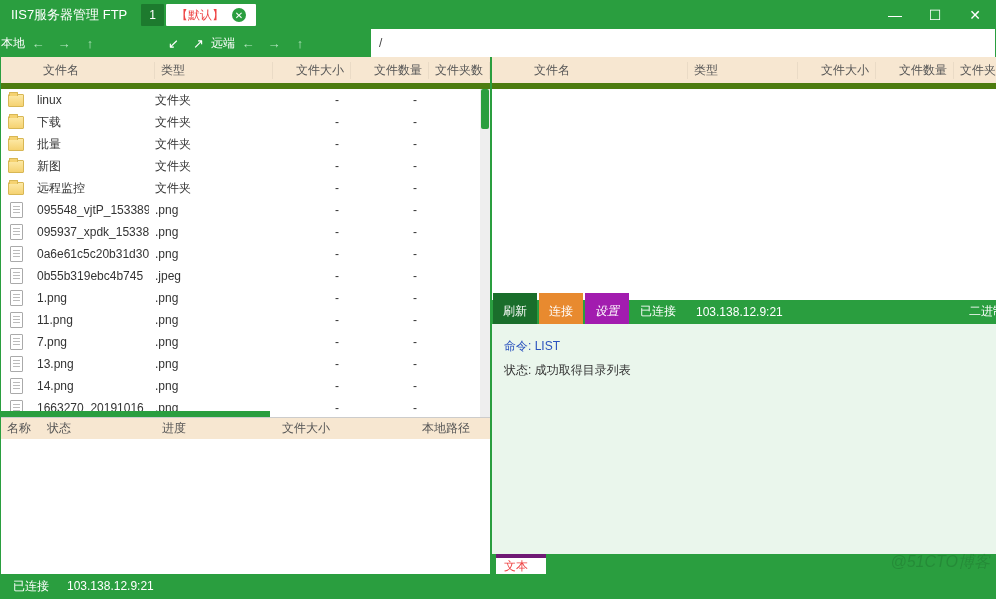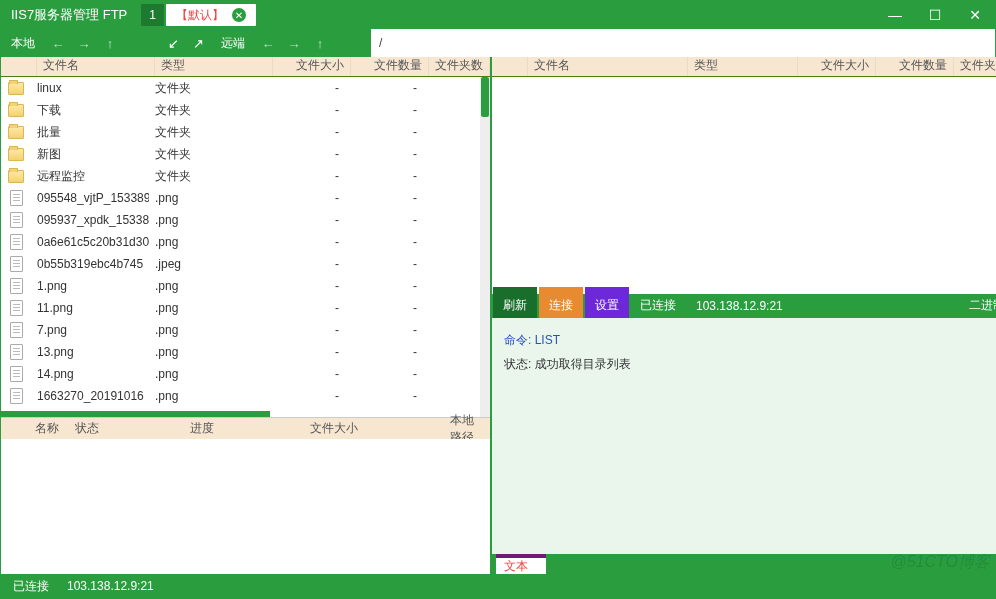--- a/index.html
+++ b/index.html
@@ -9,54 +9,54 @@
   .titlebar .title { padding: 0 10px; font-size: 13px; }
   .tab { height: 22px; display: flex; align-items: center; padding: 0 10px; font-size: 12px; }
   .tab.num { background: #1d7a2e; color: #fff; border-radius: 1px; margin-left: 4px; padding:0 8px;}
   .tab.default { background: #fff; color: #e44; margin-left: 2px; padding: 0 10px; border-radius: 1px; }
   .tab.default .x { color: #2a8; margin-left: 8px; width:14px; height:14px; border-radius:50%; background:#2a9e3f; color:#fff; display:inline-flex; align-items:center; justify-content:center; font-size:10px;}
   .titlebar .spacer { flex: 1; }
   .winbtn { width: 40px; height: 28px; display: flex; align-items: center; justify-content: center; color: #fff; font-size: 14px; }
   .navrow { height: 28px; background: #2a9e3f; display: flex; align-items: stretch; }
   .pane-nav { display: flex; align-items: center; }
   .pane-nav.left { width: 160px; }
-  .pane-nav .label { color: #fff; padding: 0 10px; }
+  .pane-nav .label { color: #fff; padding: 0 0; }
   .navbtn { width: 26px; display: flex; align-items: center; justify-content: center; color: #b5e6c0; font-size: 13px; }
   .pathbox { flex: 0 0 330px; background: #fff; display: flex; align-items: center; padding: 0 8px; color: #444; }
   .pathbtns { width: 50px; display: flex; }
   .pathbtns .navbtn { color: #fff; }
   .pane-nav.right-start { flex: 0 0 160px; }
   .pathbox.right { flex: 1; }
   .content { flex: 1; display: flex; min-height: 0; }
   .leftpanel, .rightpanel { display: flex; flex-direction: column; min-height: 0; }
   .leftpanel { width: 504px; border-right: 2px solid #2a9e3f; }
   .rightpanel { flex: 1; }
-  .hdr { height: 20px; background: #f7e7d1; display: flex; border-bottom: 1px solid #4d7c0f; color: #555; }
+  .hdr { height: 32px; background: #f7e7d1; display: flex; align-items: center; border-bottom: 6px solid #4d7c0f; color: #555; }
   .hdr .col { padding: 0 6px; border-right: 1px solid rgba(0,0,0,0.05); overflow: hidden; white-space: nowrap; }
   .filelist { flex: 1; overflow: hidden; position: relative; }
   .rows { position: absolute; inset: 0; overflow: hidden; }
   .row { height: 22px; display: flex; align-items: center; }
   .row .cell { padding: 0 6px; overflow: hidden; white-space: nowrap; text-overflow: clip; }
   .icon-slot { width: 30px; display: flex; justify-content: center; }
   .folder-ico { width: 16px; height: 13px; background: linear-gradient(#fde9a6,#f5d271); border: 1px solid #d8b754; border-radius: 1px; position: relative; }
   .folder-ico::before { content:""; position:absolute; top:-3px; left:0; width:7px; height:3px; background:#f5d271; border:1px solid #d8b754; border-bottom:none; border-radius:1px 1px 0 0;}
   .file-ico { width: 13px; height: 16px; background: #fff; border: 1px solid #aaa; border-radius: 1px; position: relative; }
   .file-ico::before { content:""; position:absolute; left:2px; top:3px; right:2px; height:1px; background:#bbb; box-shadow:0 3px 0 #bbb,0 6px 0 #bbb;}
   .lscroll { position: absolute; right: 0; top: 0; width: 10px; height: 100%; background: #eee; }
   .lscroll .thumb { position: absolute; left: 1px; right: 1px; top: 0; height: 40px; background: #2a9e3f; border-radius: 2px; }
   .ltrack { position:absolute; left:0; right:0; bottom:0; height:6px; background:#2a9e3f; width:55%; }
-  .xferhdr { height: 22px; background: #f7e7d1; display: flex; align-items: center; color: #555; border-top:1px solid #ccc;padding-left:28px;}
+  .xferhdr { height: 22px; background: #f7e7d1; display: flex; align-items: center; color: #555; border-top:1px solid #ccc;}
   .xferhdr .col { padding: 0 6px; }
   .xferbody { height: 135px; background: #fff; }
   .remote-files { flex: 1; background: #fff; }
   .btnbar { height: 24px; background: #2a9e3f; display: flex; align-items: center; color: #fff; }
   .btnbar .b { padding: 0 10px; height: 37px; display: flex; align-items: center; margin: 0 1px; font-size:12px;}
   .btnbar .b.refresh { background: #1a6e2b; }
   .btnbar .b.conn { background: #e88a2f; }
-  .btnbar .b.set { background: #6d28d9; }
+  .btnbar .b.set { background: #a21caf; font-style: italic; }
   .btnbar .status { padding: 0 10px; }
   .btnbar .spacer { flex: 1; }
   .logpanel { flex: 1; background: #eaf6ec; padding: 10px 12px; color: #333; line-height: 2; }
   .logpanel .cmd { color: #2a52be; }
   .txt-tab { height: 20px; background: #fff; border-top: 4px solid #701a75; display:flex; align-items:center; padding:0 8px; color:#e44; width:50px; margin-left:4px;}
   .bottom-holder{height:20px; background:#2a9e3f; display:flex; align-items:flex-end;}
   .statusbar { height: 24px; background: #2a9e3f; color: #fff; display: flex; align-items: center; padding: 0 12px; gap: 18px; }
   .watermark { position: absolute; right: 6px; bottom: 26px; color: rgba(0,0,0,0.12); font-size: 16px; font-style: italic; pointer-events:none;}
   .col-name{width:118px}.col-type{width:118px}.col-size{width:78px; text-align:right}.col-count{width:78px; text-align:right}.col-ftime{flex:1; text-align:right; padding-right:14px;}
   .r-col-name{width:160px}.r-col-type{width:110px}.r-col-size{width:78px; text-align:right}.r-col-count{width:78px; text-align:right}.r-col-ftime{flex:1; text-align:right}

